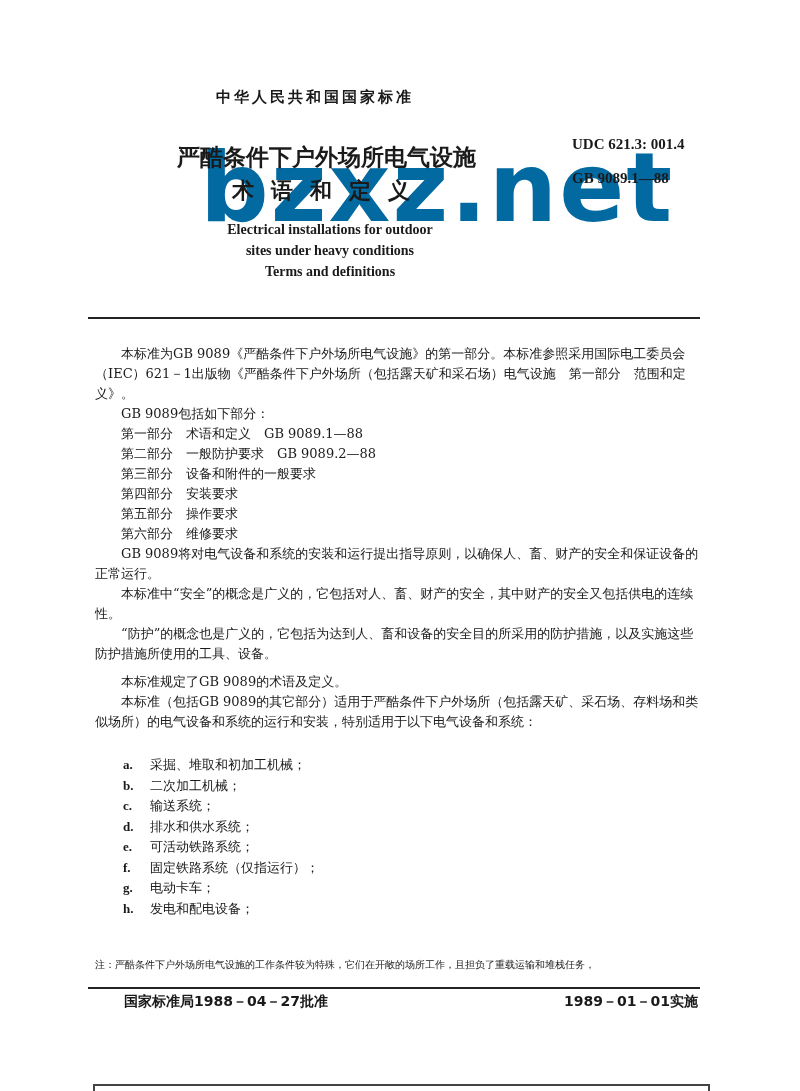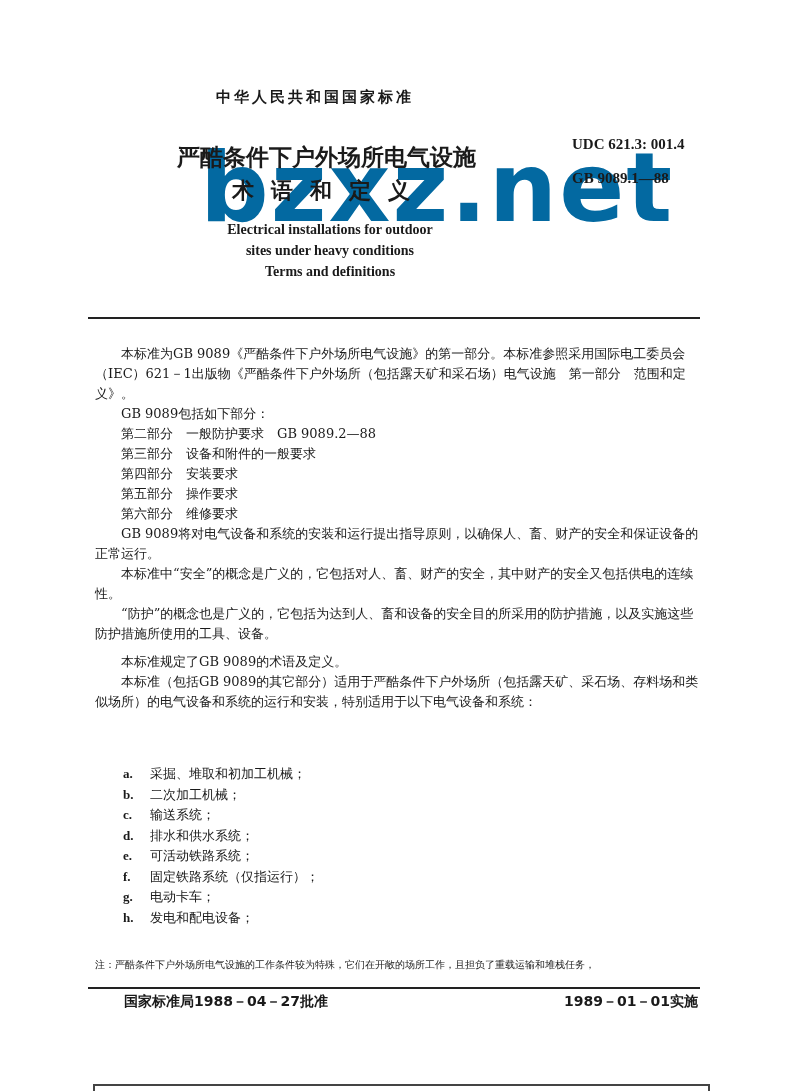--- a/index.html
+++ b/index.html
@@ -12,21 +12,21 @@
     .title2 { left:232px; top:176px; font-family:"DejaVu Sans","Liberation Sans",sans-serif; font-weight:bold; font-size:22px; letter-spacing:17px; z-index:1; }
     .udc { left:572px; top:136px; font-family:"Liberation Serif",serif; font-weight:bold; font-size:15px; z-index:1; }
     .gb { left:572px; top:170px; font-family:"Liberation Serif",serif; font-weight:bold; font-size:15px; z-index:1; }
     .en { left:190px; width:280px; text-align:center; font-family:"Liberation Serif",serif; font-weight:bold; font-size:14px; line-height:21px; }
     .rule { height:2px; background:#222; }
     .body { left:95px; width:604px; font-size:13px; line-height:20px;margin-top:20px; }
     .body p { margin:0; }
     .indent { text-indent:26px; }
     .li { padding-left:26px; }
     .sec { font-family:"DejaVu Sans","Liberation Sans",sans-serif; font-weight:bold; font-size:13px; }
-    .items { left:123px; font-size:13px; line-height:20.5px;margin-top:9px; }
+    .items { left:123px; font-size:13px; line-height:20.5px; }
     .items .lbl { display:inline-block; width:27px; font-weight:bold; font-family:"Liberation Serif",serif; }
     .note { left:95px; top:958px; font-size:10px; width:610px; white-space:nowrap; overflow:hidden; }
     .foot { font-family:"DejaVu Sans","Liberation Sans",sans-serif; font-weight:bold; font-size:14px;margin-left:31px; }
     .box { left:93px; top:1084px; width:613px; height:20px; border:2px solid #444; border-bottom:none; }
   </style>
 </head>
 <body>
 
 <div class="abs org">中华人民共和国国家标准</div>
 <div class="abs watermark">bzxz.net</div>
@@ -37,20 +37,21 @@
 <div class="abs en" style="top:219px">Electrical installations for outdoor</div>
 <div class="abs en" style="top:240px">sites under heavy conditions</div>
 <div class="abs en" style="top:261px">Terms and definitions</div>
 
 <div class="abs rule" style="left:88px; top:317px; width:612px;"></div>
 
 <div class="abs body" style="top:324px">
   <p class="indent">本标准为GB 9089《严酷条件下户外场所电气设施》的第一部分。本标准参照采用国际电工委员会（IEC）621－1出版物《严酷条件下户外场所（包括露天矿和采石场）电气设施　第一部分　范围和定义》。</p>
   <p class="indent">GB 9089包括如下部分：</p>
   <div>
+    <p class="li"><span>第一部分</span>　<span>术语和定义</span>　<span>GB 9089.1—88</span></p>
     <p class="li"><span>第二部分</span>　<span>一般防护要求</span>　<span>GB 9089.2—88</span></p>
     <p class="li"><span>第三部分</span>　<span>设备和附件的一般要求</span></p>
     <p class="li"><span>第四部分</span>　<span>安装要求</span></p>
     <p class="li"><span>第五部分</span>　<span>操作要求</span></p>
     <p class="li"><span>第六部分</span>　<span>维修要求</span></p>
   </div>
   <p class="indent">GB 9089将对电气设备和系统的安装和运行提出指导原则，以确保人、畜、财产的安全和保证设备的正常运行。</p>
   <p class="indent">本标准中“安全”的概念是广义的，它包括对人、畜、财产的安全，其中财产的安全又包括供电的连续性。</p>
   <p class="indent">“防护”的概念也是广义的，它包括为达到人、畜和设备的安全目的所采用的防护措施，以及实施这些防护措施所使用的工具、设备。</p>
   <p class="indent" style="margin-top:8px;">本标准规定了GB 9089的术语及定义。</p>

